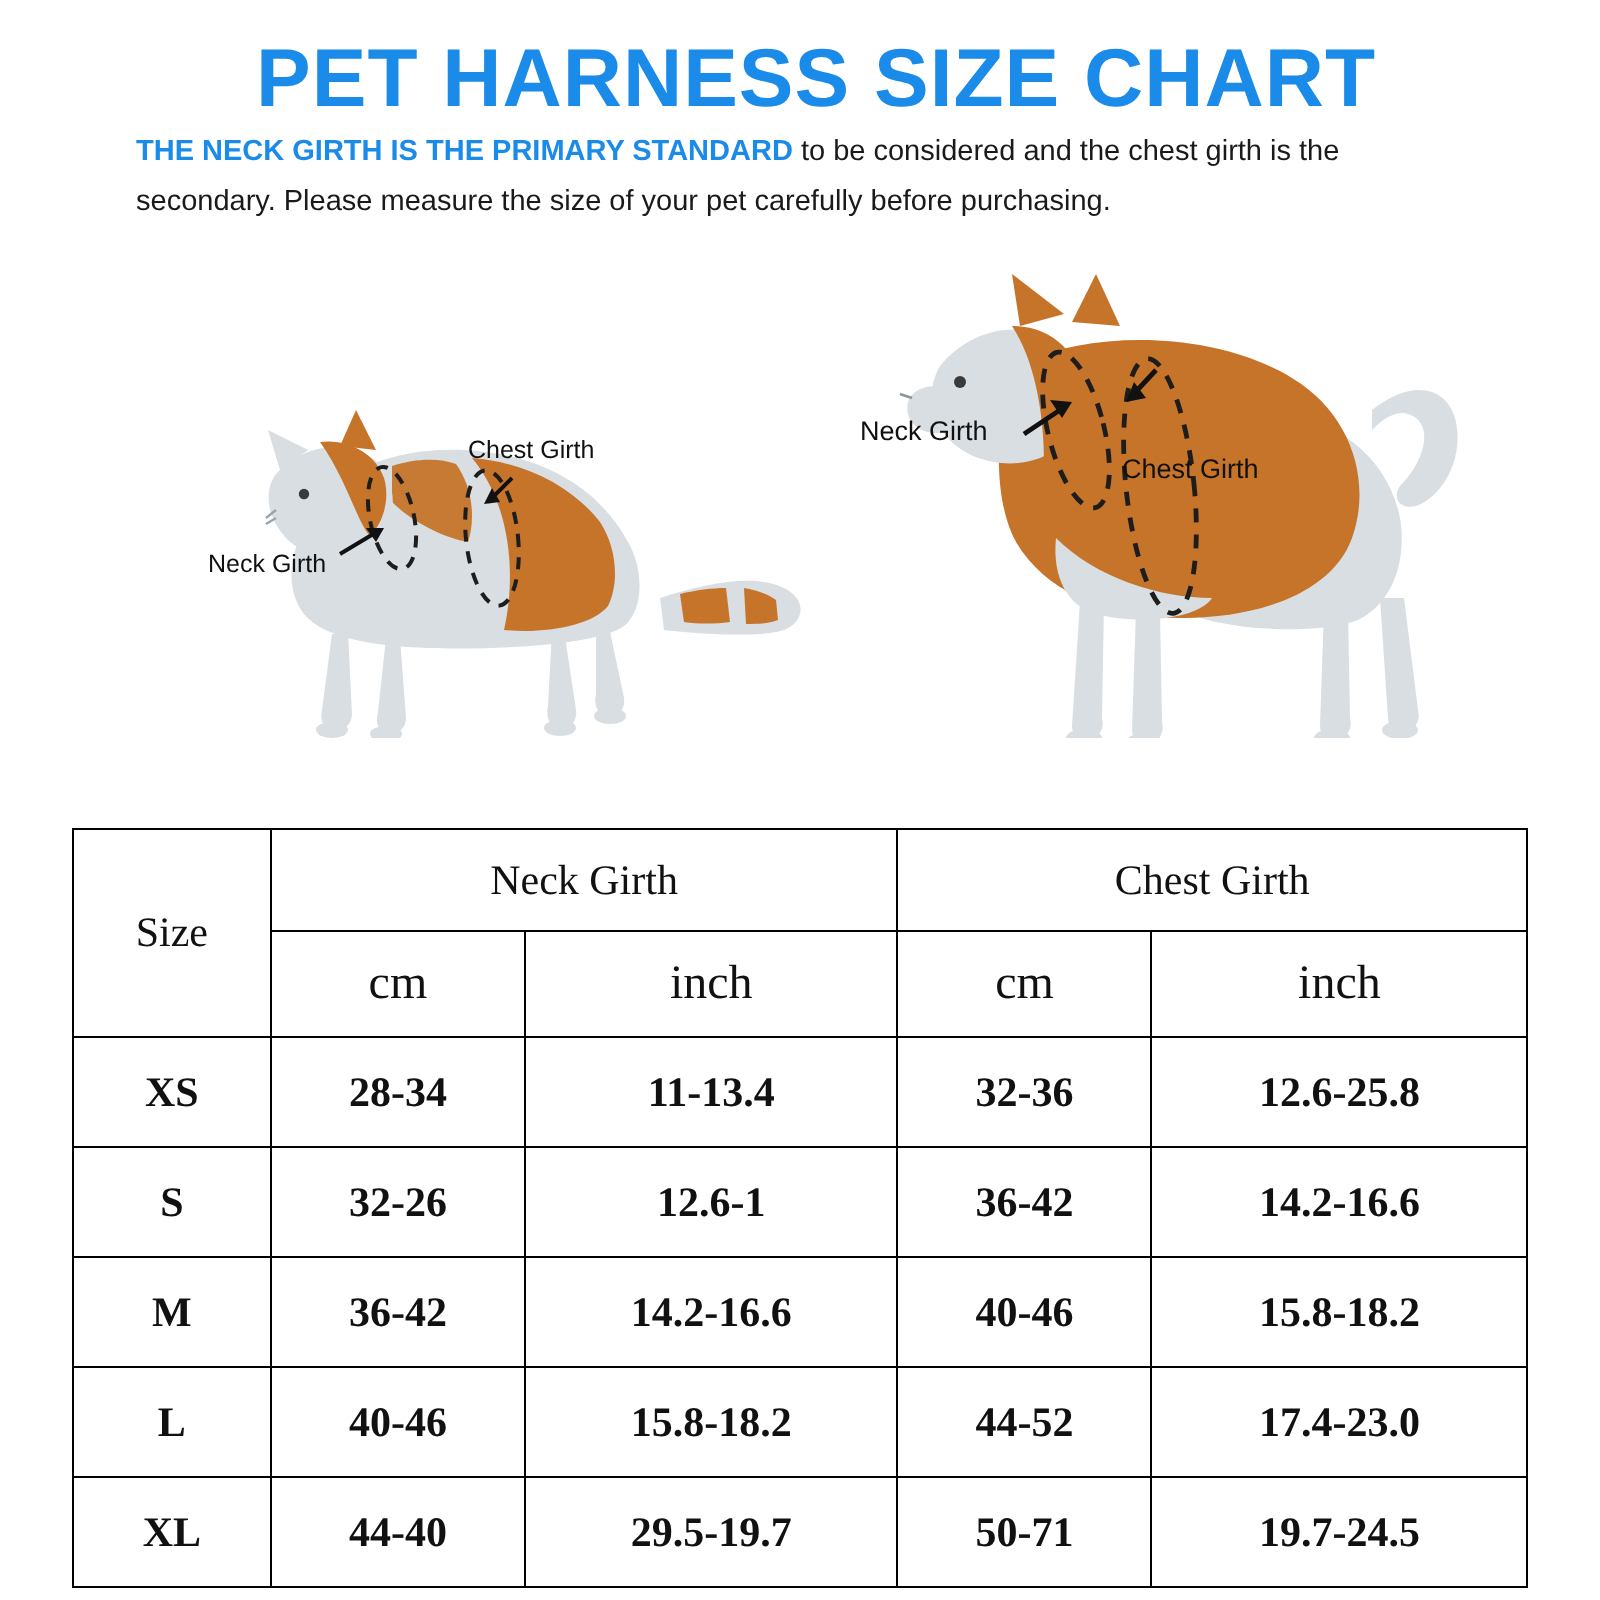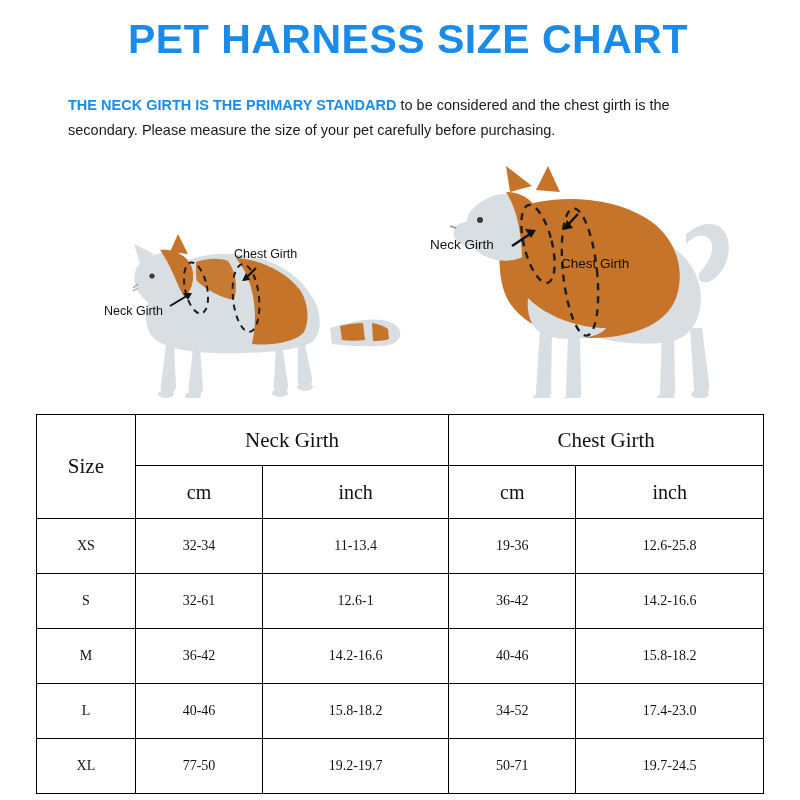--- a/index.html
+++ b/index.html
@@ -27,21 +27,21 @@
     font-weight: bold;
     font-size: 41px;
     letter-spacing: 0.5px;
     color: #1b8bea;
     margin: 18px 0 0 16px;
     line-height: 1.05;
     text-shadow: 0 1px 0 #ffffff;
   }
   
   .subtitle {
-    margin: 32px 60px 0 68px;
+    margin: 3px 60px 0 68px;
     font-family: "Liberation Sans", sans-serif;
     font-size: 14.5px;
     line-height: 1.75;
     color: #1a1a1a;
   }
   .subtitle .hl {
     color: #1b8bea;
     font-weight: bold;
   }
   
@@ -78,32 +78,33 @@
     width: 100%;
     border-collapse: collapse;
     table-layout: fixed;
     background: #fff;
   }
   table.size-chart th,
   table.size-chart td {
     border: 1.6px solid #000;
     text-align: center;
     font-family: "Liberation Serif", serif;
-    font-size: 14px;
+    font-size: 21px;
     color: #111;
     padding: 0;
     height: 54px;
+    font-weight: bold;
   }
   table.size-chart th.group {
     font-size: 21px;
     font-weight: normal;
     height: 50px;
   }
   table.size-chart th.unit {
-    font-size: 20px;
+    font-size: 24px;
     font-weight: normal;
     height: 52px;
   }
   table.size-chart th.size-head {
     font-size: 21px;
     font-weight: normal;
   }
   col.c-size { width: 13.6%; }
   col.c-n-cm { width: 17.5%; }
   col.c-n-in { width: 25.6%; }
@@ -244,50 +245,50 @@
         <tr>
           <th class="unit">cm</th>
           <th class="unit">inch</th>
           <th class="unit">cm</th>
           <th class="unit">inch</th>
         </tr>
       </thead>
       <tbody>
         <tr>
           <td>XS</td>
-          <td>32-34</td>
+          <td>28-34</td>
           <td>11-13.4</td>
-          <td>19-36</td>
+          <td>32-36</td>
           <td>12.6-25.8</td>
         </tr>
         <tr>
           <td>S</td>
-          <td>32-61</td>
+          <td>32-26</td>
           <td>12.6-1</td>
           <td>36-42</td>
           <td>14.2-16.6</td>
         </tr>
         <tr>
           <td>M</td>
           <td>36-42</td>
           <td>14.2-16.6</td>
           <td>40-46</td>
           <td>15.8-18.2</td>
         </tr>
         <tr>
           <td>L</td>
           <td>40-46</td>
           <td>15.8-18.2</td>
-          <td>34-52</td>
+          <td>44-52</td>
           <td>17.4-23.0</td>
         </tr>
         <tr>
           <td>XL</td>
-          <td>77-50</td>
-          <td>19.2-19.7</td>
+          <td>44-40</td>
+          <td>29.5-19.7</td>
           <td>50-71</td>
           <td>19.7-24.5</td>
         </tr>
       </tbody>
     </table>
   </div>
 
 </div>
 
 </body></html>

